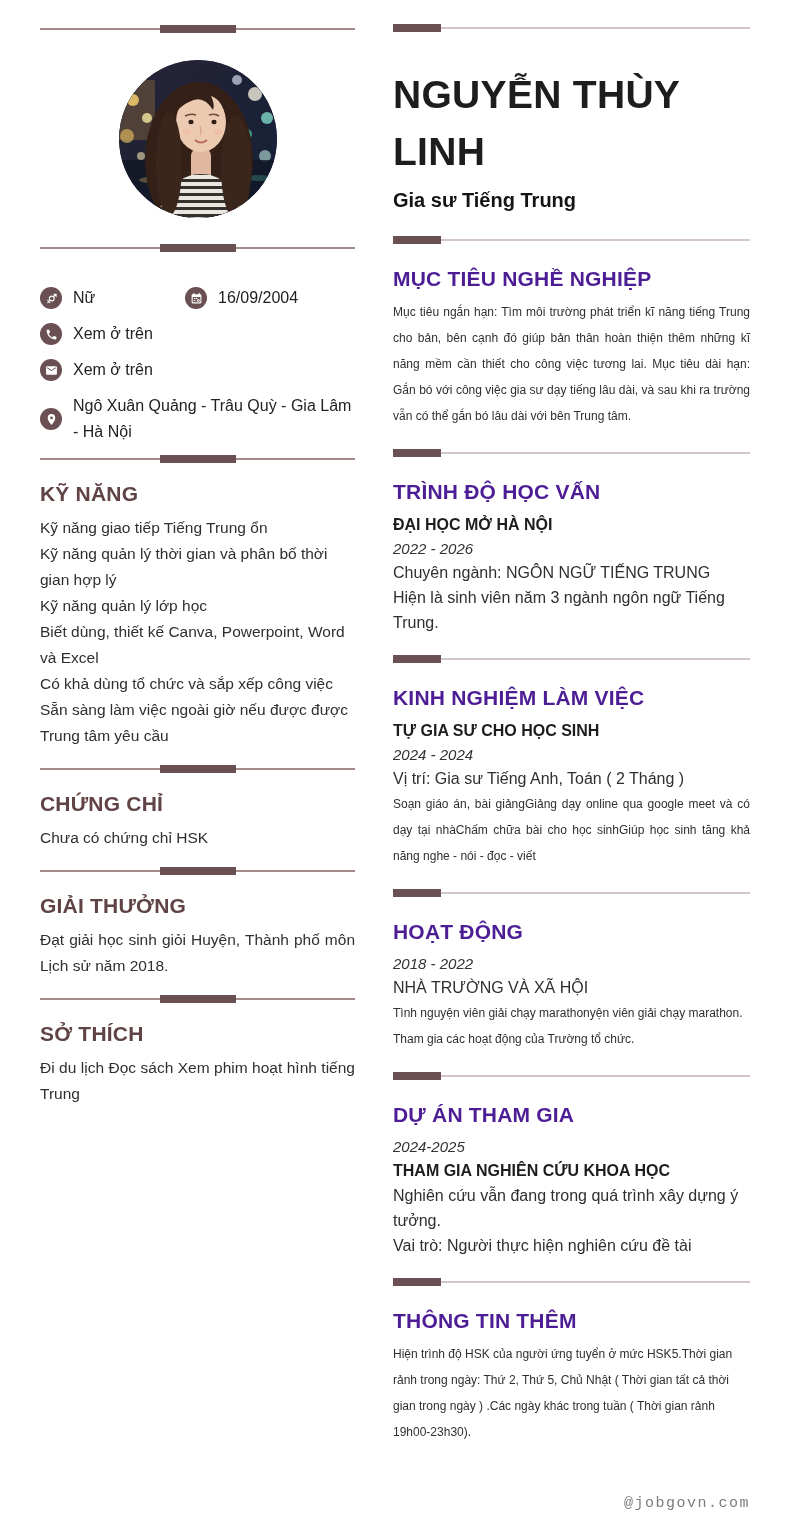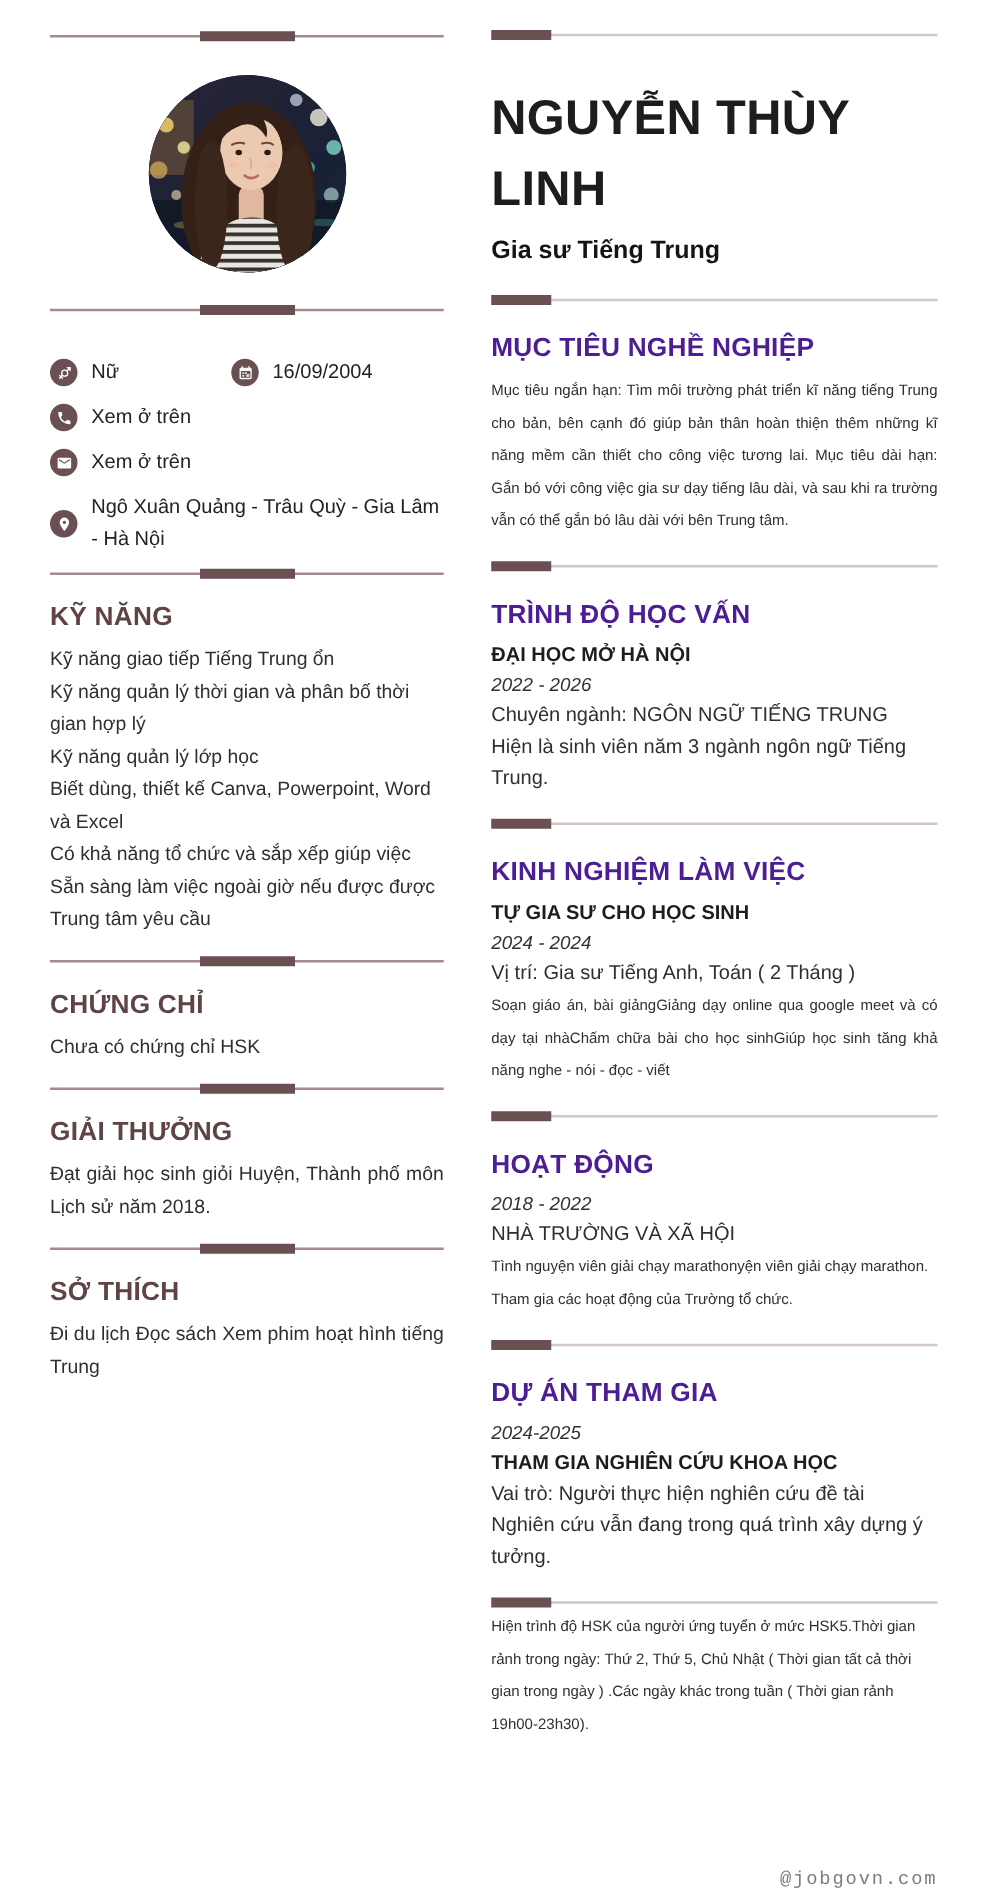--- a/index.html
+++ b/index.html
@@ -191,21 +191,21 @@
     <div class="lc-sec">
       <div class="divider center">
         <span class="thin"></span>
           <span class="thick"></span>
       </div>
       <div class="sec-title">KỸ NĂNG</div>
       <div class="skill-item">Kỹ năng giao tiếp Tiếng Trung ổn</div>
       <div class="skill-item">Kỹ năng quản lý thời gian và phân bố thời gian hợp lý</div>
       <div class="skill-item">Kỹ năng quản lý lớp học</div>
       <div class="skill-item">Biết dùng, thiết kế Canva, Powerpoint, Word và Excel</div>
-      <div class="skill-item">Có khả năng tổ chức và sắp xếp giúp việc</div>
+      <div class="skill-item">Có khả dùng tổ chức và sắp xếp công việc</div>
       <div class="skill-item">Sẵn sàng làm việc ngoài giờ nếu được được Trung tâm yêu cầu</div>
     </div>
 
     <div class="lc-sec">
       <div class="divider center">
         <span class="thin"></span>
           <span class="thick"></span>
       </div>
       <div class="sec-title">CHỨNG CHỈ</div>
       <div class="body-text">Chưa có chứng chỉ HSK</div>
@@ -296,31 +296,32 @@
 
     <div class="divider left-cap">
       <span class="thin"></span>
         <span class="thick"></span>
     </div>
 
     <div class="r-sec">
       <div class="r-title">DỰ ÁN THAM GIA</div>
       <div class="period">2024-2025</div>
       <div class="r-line bold-line">THAM GIA NGHIÊN CỨU KHOA HỌC</div>
+      <div class="r-line">Nghiên cứu vẫn đang trong quá trình xây dựng ý tưởng.</div>
       <div class="r-line">Vai trò: Người thực hiện nghiên cứu đề tài</div>
-      <div class="r-line">Nghiên cứu vẫn đang trong quá trình xây dựng ý tưởng.</div>
-      <div class="sec-bottom"></div>
-    </div>
-
-    <div class="divider left-cap">
-      <span class="thin"></span>
-        <span class="thick"></span>
-    </div>
-
-    <div class="r-sec">
+      <div class="sec-bottom"></div>
+    </div>
+
+    <div class="divider left-cap">
+      <span class="thin"></span>
+        <span class="thick"></span>
+    </div>
+
+    <div class="r-sec">
+      <div class="r-title">THÔNG TIN THÊM</div>
       <div class="r-body">Hiện trình độ HSK của người ứng tuyển ở mức HSK5.Thời gian rảnh trong ngày: Thứ 2, Thứ 5, Chủ Nhật ( Thời gian tất cả thời gian trong ngày ) .Các ngày khác trong tuần ( Thời gian rảnh 19h00-23h30).</div>
 
     </div>
 
   </div>
 </div>
 
 <div class="footer">@jobgovn.com</div>
 
 </body></html>

